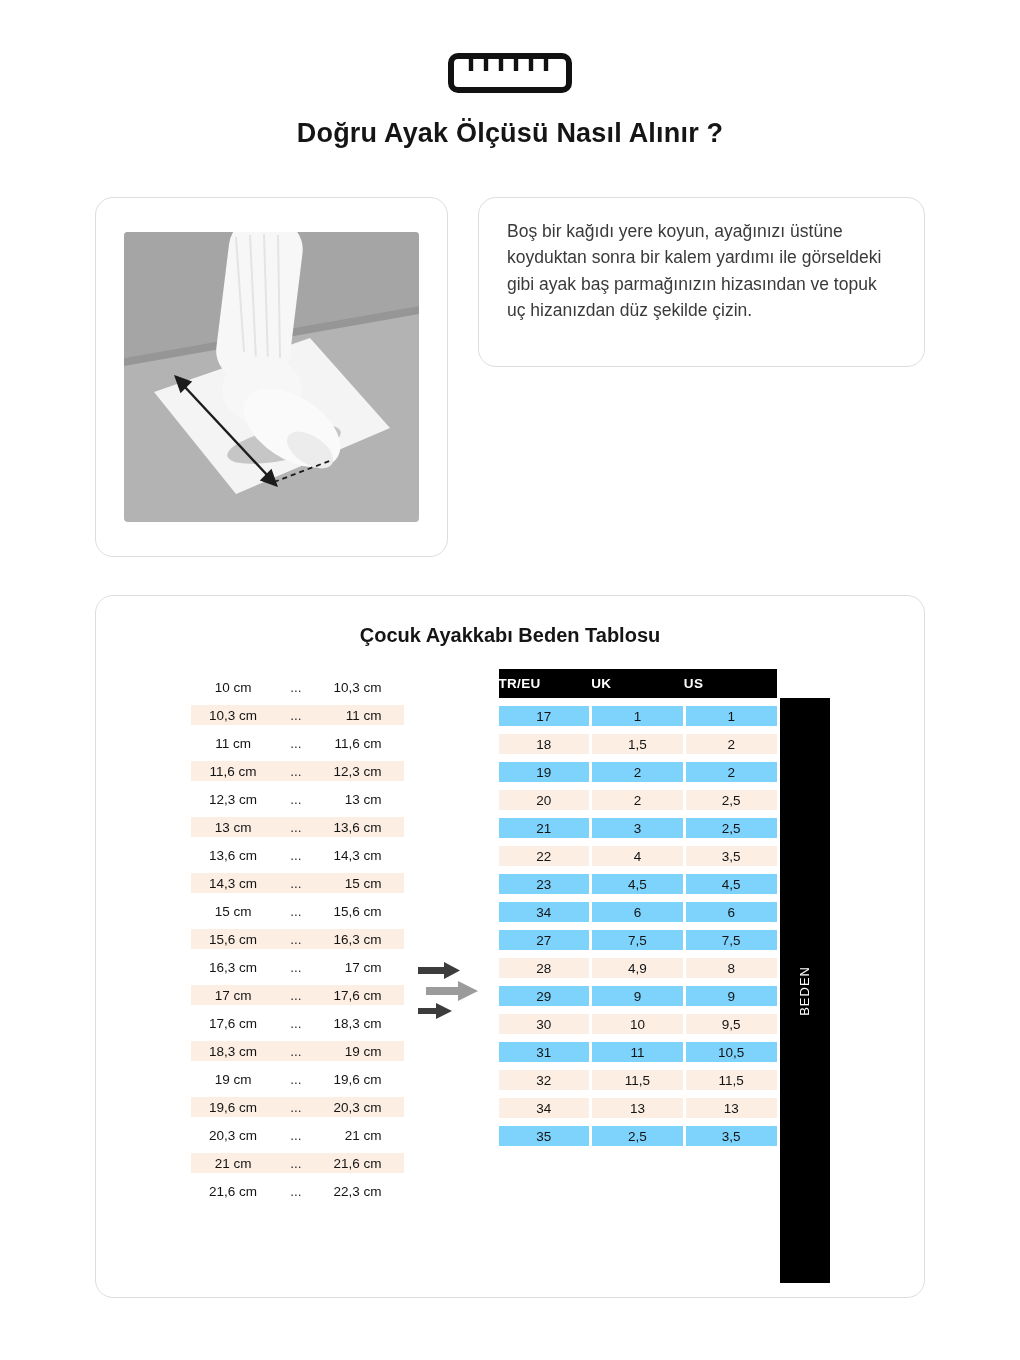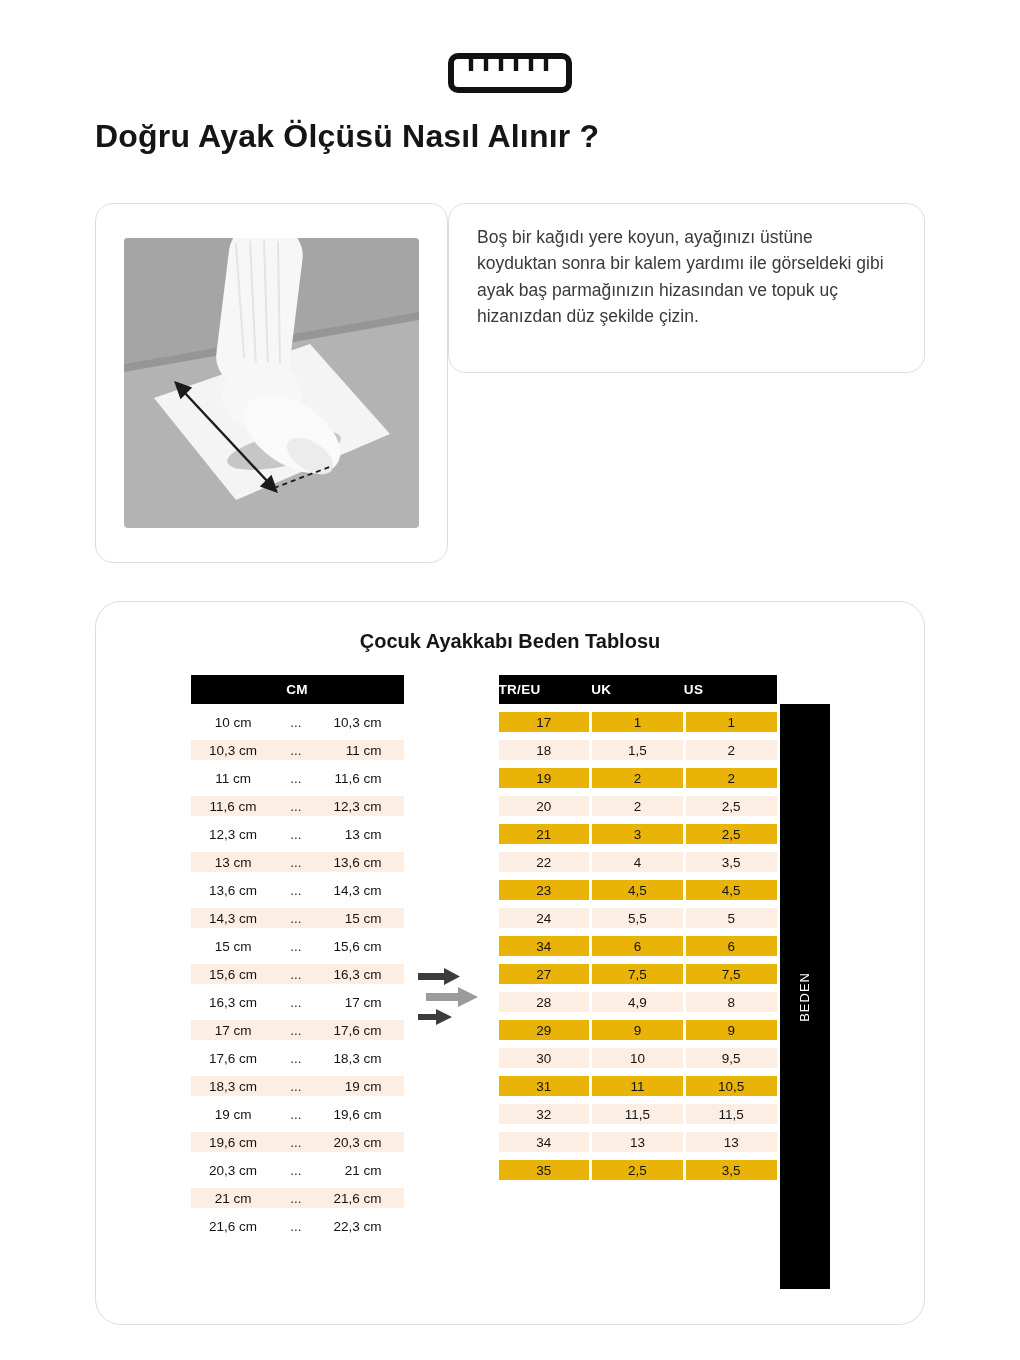--- a/index.html
+++ b/index.html
@@ -10,29 +10,30 @@
     margin: 0 auto;
     background: #fff;
     font-family: "Liberation Sans", sans-serif;
     color: #1e1e1e;
   }
   .page { padding: 52px 95px 40px; }
 
   
   .icon-wrap { display: flex; justify-content: center; }
   .main-title {
-    font-size: 32px;
+    text-align: center;
+    font-size: 27px;
     font-weight: bold;
     margin-top: 24px;
     color: #151515;
     letter-spacing: .2px;
   }
 
   
-  .measure-row { display: flex; margin-top: 48px; }
+  .measure-row { display: flex; gap: 30px; margin-top: 48px; }
   .photo-card {
     flex: 0 0 auto;
     width: 353px;
     height: 360px;
     border: 1px solid #ddd;
     border-radius: 18px;
     padding: 34px 28px;
   }
   .photo { width: 295px; height: 290px; border-radius: 4px; overflow: hidden; }
   .steps-col { flex: 1; display: flex; flex-direction: column; gap: 12px; }
@@ -43,23 +44,23 @@
     font-size: 17.5px;
     line-height: 1.5;
     color: #3a3a3a;
   }
   .step-card.s1 { min-height: 170px; }
   .step-card.s2 { min-height: 178px; display: flex; align-items: center; }
 
   
   .chart-card {
     border: 1px solid #ddd;
-    border-radius: 26px;
+    border-radius: 18px;
     margin-top: 38px;
-    padding: 28px 0 35px;
+    padding: 28px 0 14px;
   }
   .chart-title {
     text-align: center;
     font-size: 20px;
     font-weight: bold;
     color: #151515;
     margin-bottom: 22px;
   }
   .tables { display: flex; justify-content: center; align-items: flex-start; }
 
@@ -88,21 +89,21 @@
   .cell.from { width: 40%; justify-content: center; }
   .cell.dots { width: 19%; justify-content: center; color: #2a2a2a; }
   .cell.to   { width: 41%; justify-content: flex-end; padding-right: 22px; }
 
   
   .arrow-block { width: 95px; display: flex; justify-content: center; margin-top: 290px; }
 
   
   .size-table { width: 278px; }
   .szhead .hcell { flex: 1; }
-  .size-table .trow .cell.sz { flex: 1; justify-content: center; background: #eab308; }
+  .size-table .trow .cell.sz { flex: 1; justify-content: center; background: #7dd3fc; }
   .size-table .trow .cell.sz + .cell.sz { margin-left: 3px; }
   .size-table .trow.alt .cell.sz { background: var(--stripe, #fdeee3); }
 
   
   .beden {
     width: 50px;
     height: 585px;
     margin-left: 3px;
     margin-top: 29px;
     background: var(--table-header, #000);
@@ -178,21 +179,20 @@
     </div>
 
   </div>
 
   <div class="chart-card">
     <h2 class="chart-title">Çocuk Ayakkabı Beden Tablosu</h2>
 
     <div class="tables">
 
       <div class="cm-table">
-        <div class="thead">CM</div>
         <div>
             <div class="trow">
               <div class="cell from">10 cm</div>
               <div class="cell dots">...</div>
               <div class="cell to">10,3 cm</div>
             </div>
             <div class="trow alt">
               <div class="cell from">10,3 cm</div>
               <div class="cell dots">...</div>
               <div class="cell to">11 cm</div>
@@ -328,25 +328,20 @@
             <div class="trow alt">
               <div class="cell sz">22</div>
               <div class="cell sz">4</div>
               <div class="cell sz">3,5</div>
             </div>
             <div class="trow">
               <div class="cell sz">23</div>
               <div class="cell sz">4,5</div>
               <div class="cell sz">4,5</div>
             </div>
-            <div class="trow alt">
-              <div class="cell sz">24</div>
-              <div class="cell sz">5,5</div>
-              <div class="cell sz">5</div>
-            </div>
             <div class="trow">
               <div class="cell sz">34</div>
               <div class="cell sz">6</div>
               <div class="cell sz">6</div>
             </div>
             <div class="trow">
               <div class="cell sz">27</div>
               <div class="cell sz">7,5</div>
               <div class="cell sz">7,5</div>
             </div>

